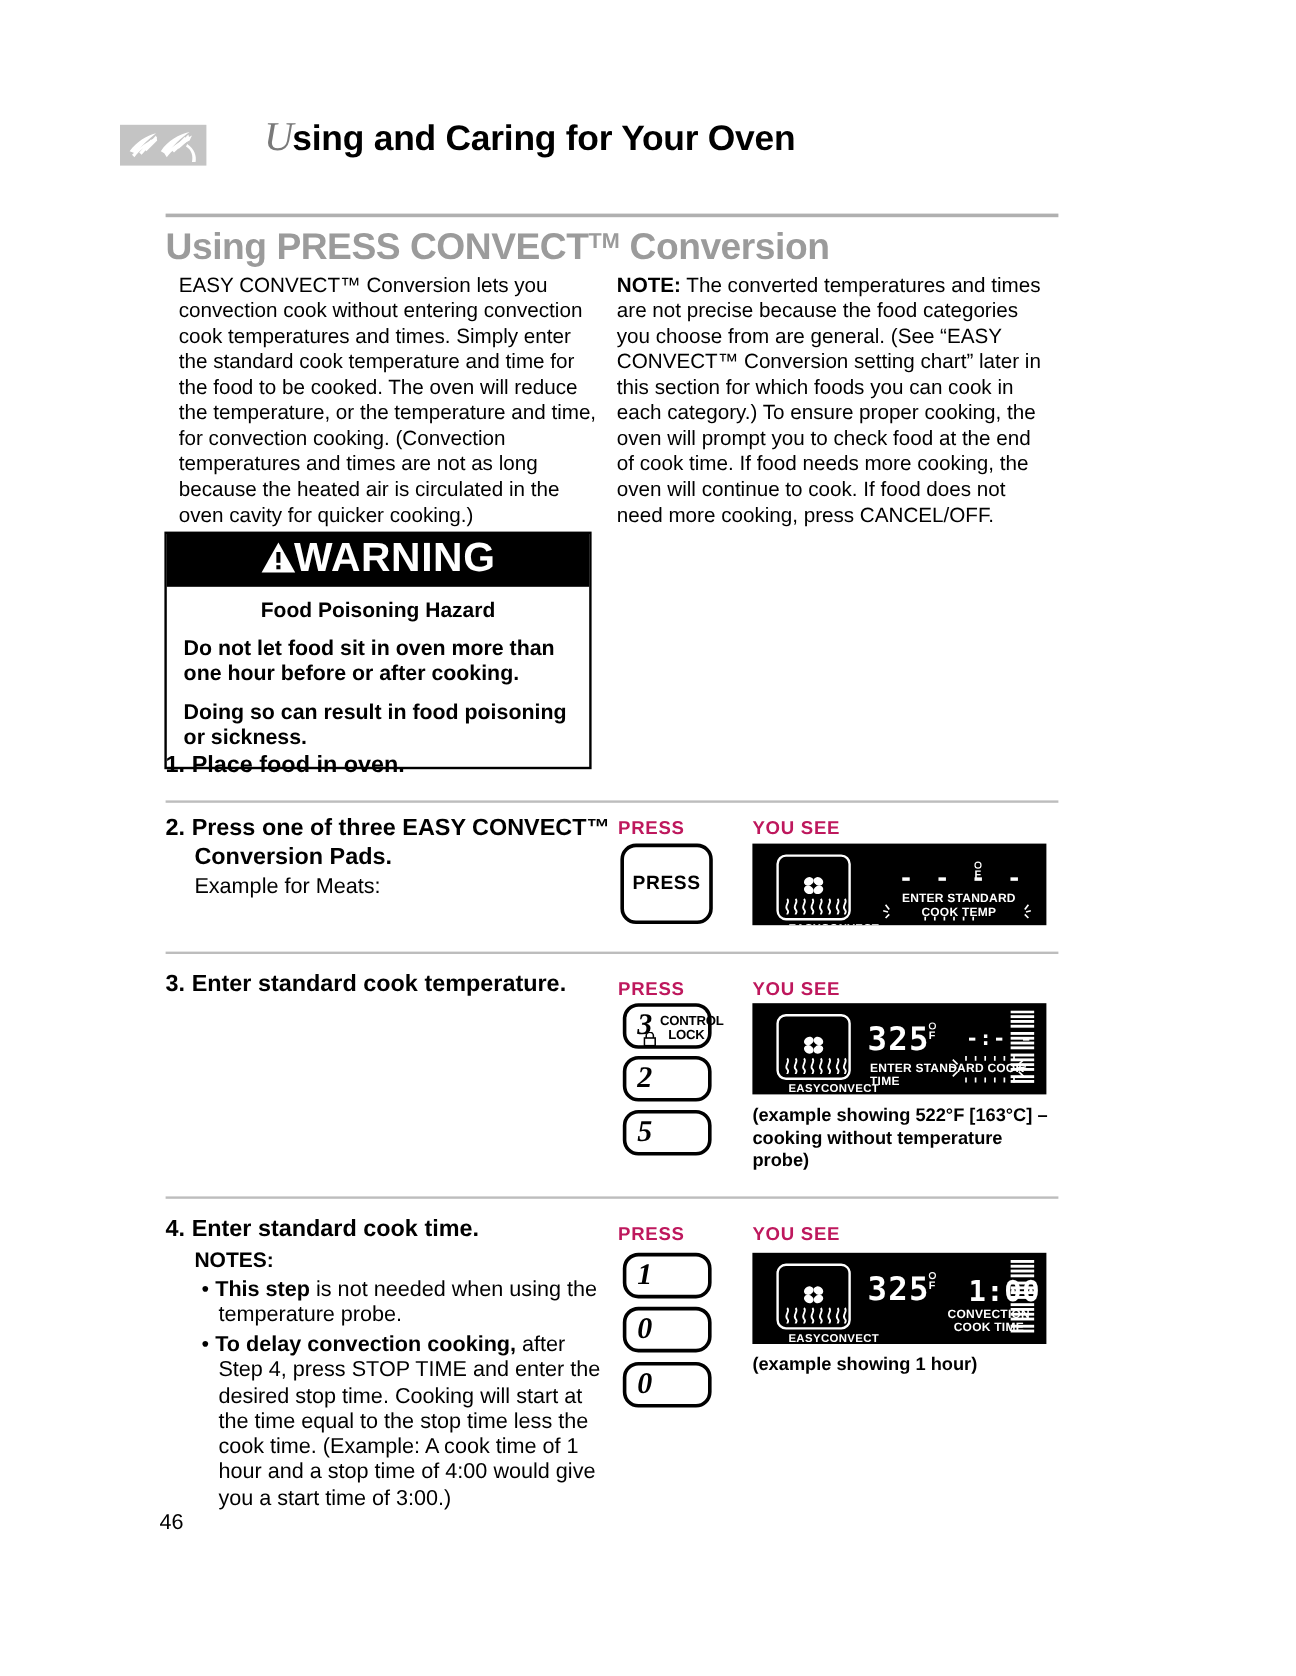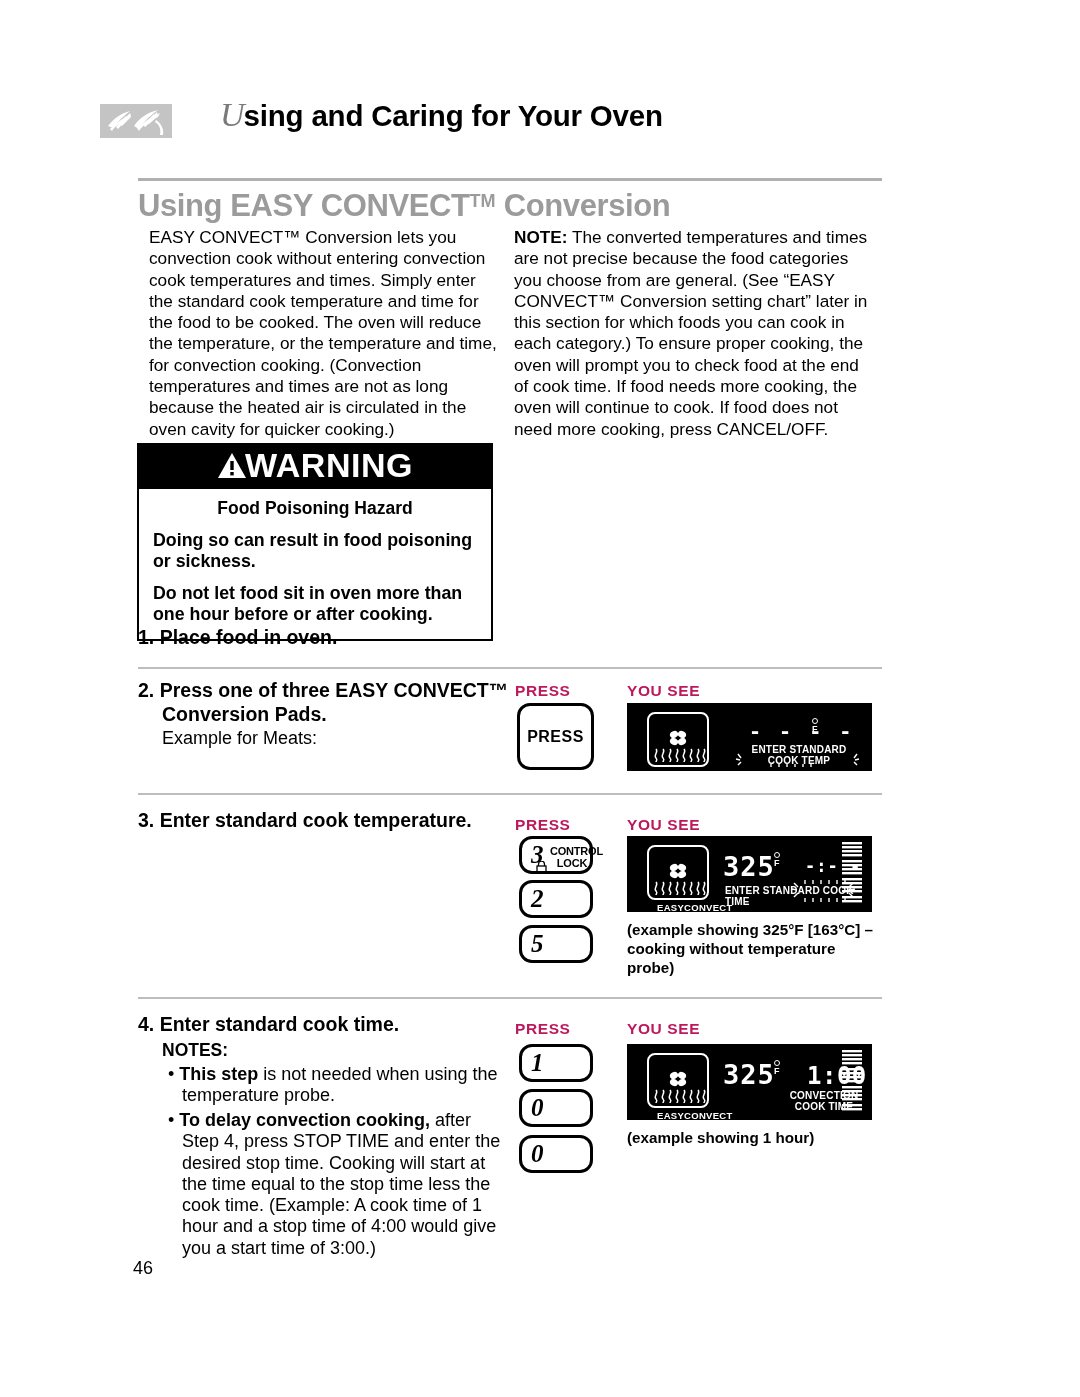--- a/index.html
+++ b/index.html
@@ -316,40 +316,40 @@
       </g>
     </svg>
   </div>
   <div class="header-title">
     <span class="drop-cap">U</span><span>sing and Caring for Your Oven</span>
   </div>
 </div>
 
 <div class="rule" style="top:178px;"></div>
 <div class="section-title">
-  <span>Using EASY CONVECT</span><span class="tm">TM</span><span> Conversion</span>
+  <span>Using PRESS CONVECT</span><span class="tm">TM</span><span> Conversion</span>
 </div>
 
 <div class="col col-left">EASY CONVECT™ Conversion lets you convection cook without entering convection cook temperatures and times. Simply enter the standard cook temperature and time for the food to be cooked. The oven will reduce the temperature, or the temperature and time, for convection cooking. (Convection temperatures and times are not as long because the heated air is circulated in the oven cavity for quicker cooking.)</div>
 <div class="col col-right"><b>NOTE:</b><span> The converted temperatures and times are not precise because the food categories you choose from are general. (See “EASY CONVECT™ Conversion setting chart” later in this section for which foods you can cook in each category.) To ensure proper cooking, the oven will prompt you to check food at the end of cook time. If food needs more cooking, the oven will continue to cook. If food does not need more cooking, press CANCEL/OFF.</span></div>
 
 <div class="warning-box">
   <div class="warning-bar">
     <span class="tri">
       <svg width="30" height="27" viewBox="0 0 30 27">
         <polygon points="15,1 29,26 1,26" fill="#fff"></polygon>
         <rect x="13.3" y="9" width="3.4" height="9" fill="#000"></rect>
         <rect x="13.3" y="20" width="3.4" height="3.4" fill="#000"></rect>
       </svg>
     </span><span>WARNING</span>
   </div>
   <div class="warning-body">
     <div class="warning-head">Food Poisoning Hazard</div>
+    <div class="warning-line">Do not let food sit in oven more than one hour before or after cooking.</div>
     <div class="warning-line">Doing so can result in food poisoning or sickness.</div>
-    <div class="warning-line">Do not let food sit in oven more than one hour before or after cooking.</div>
   </div>
 </div>
 
 <div class="step-num-text" style="left:138px; top:625px; width:380px;">
   <span>1.</span>
   <span>Place food in oven.</span>
 </div>
 <div class="rule thin" style="top:667px;"></div>
 
 <div class="step-num-text step-indent" style="left:138px; top:678px; width:370px;">
@@ -530,21 +530,21 @@
           <rect x="0" y="40" width="20" height="2.4"></rect>
         <rect x="0" y="44" width="20" height="2.4"></rect>
           <rect x="0" y="48" width="20" height="2.4"></rect>
         <rect x="0" y="54" width="20" height="2.4"></rect>
           <rect x="0" y="58" width="20" height="2.4"></rect>
       </g>
     </svg>
   </div>
 </div>
 
-<div class="caption" style="left:627px; top:920px; width:250px;">(example showing 325°F [163°C] – cooking without temperature probe)</div>
+<div class="caption" style="left:627px; top:920px; width:250px;">(example showing 522°F [163°C] – cooking without temperature probe)</div>
 <div class="rule thin" style="top:997px;"></div>
 
 <div class="step-num-text step-indent" style="left:138px; top:1012px; width:360px;">
   <span>4.</span>
   <span>Enter standard cook time.</span>
 </div>
 <div class="step-sub" style="left:162px; top:1040px; width:340px; font-weight:bold; font-size:17.5px;">NOTES:</div>
 
 <div class="step-sub" style="left:168px; top:1064px; width:330px; padding-left:14px; text-indent:-14px;">
   <span>•</span>

